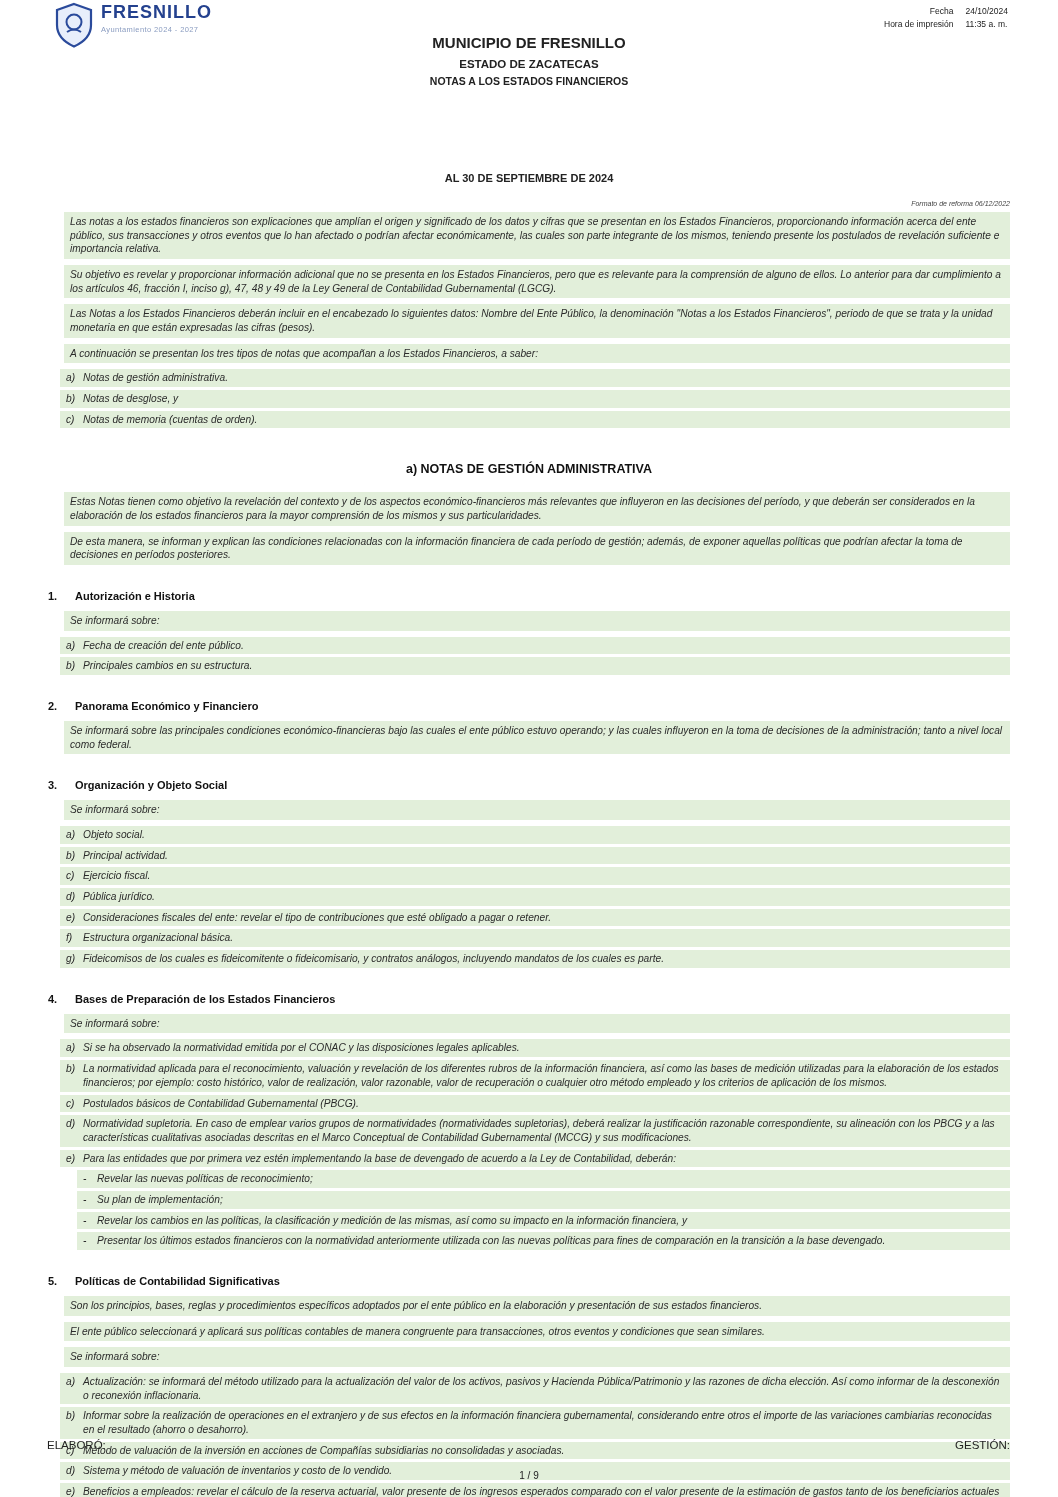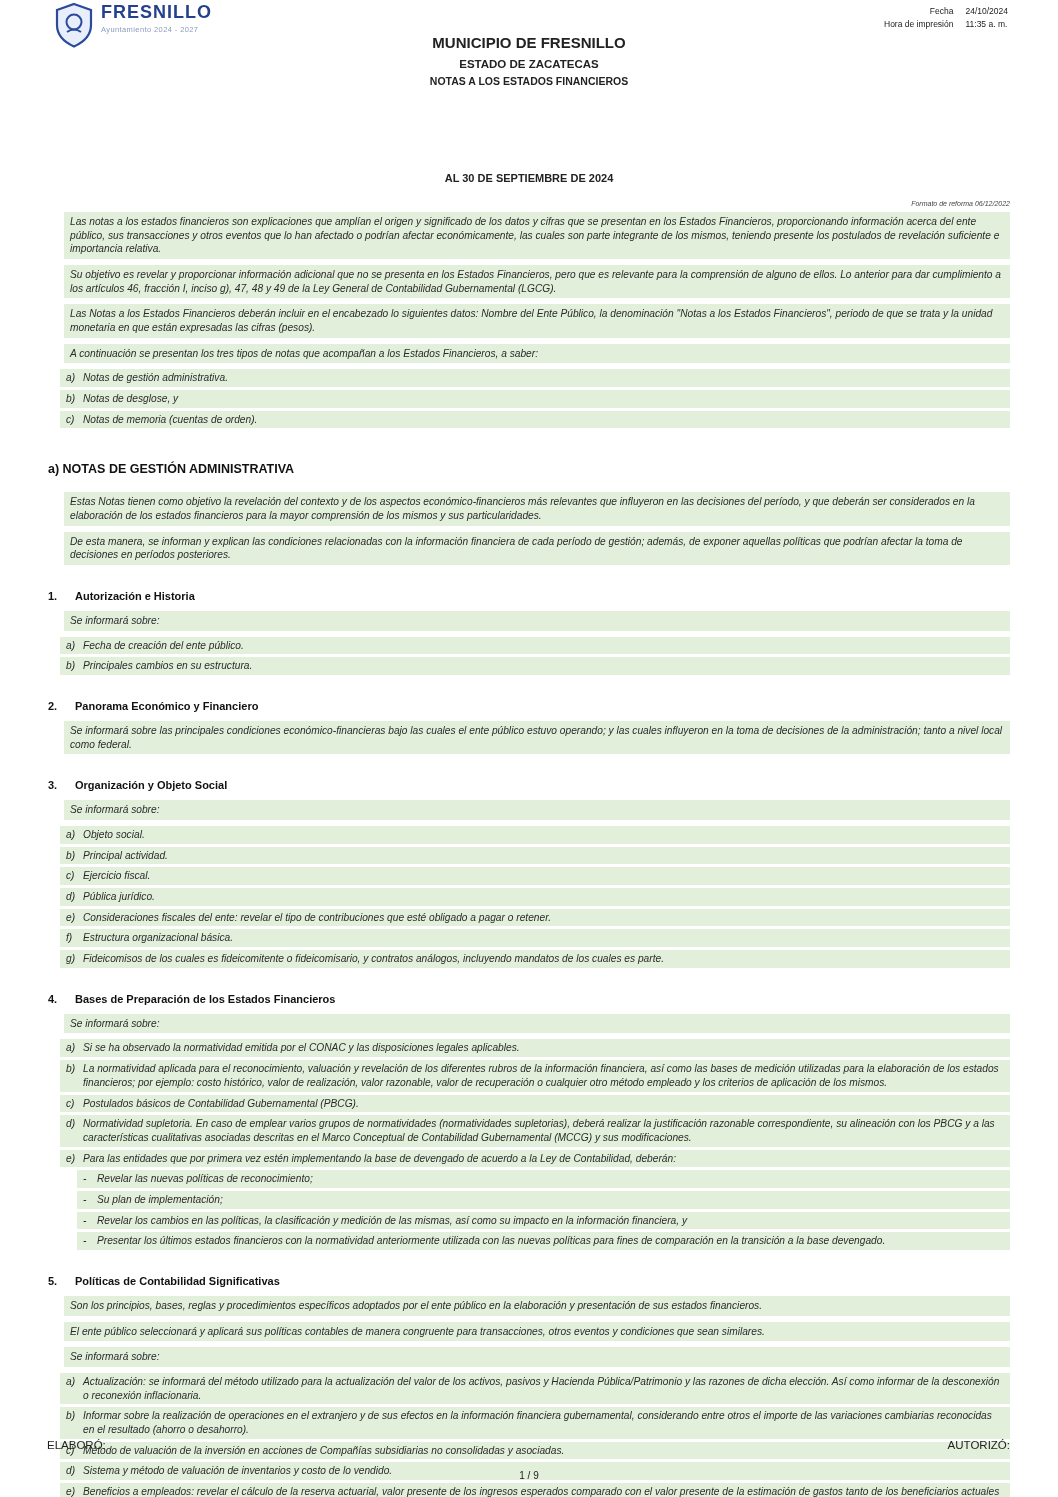--- a/index.html
+++ b/index.html
@@ -39,21 +39,21 @@
   .li{
     display:flex;background:#e2efda;font-style:italic;
     font-size:10.2px;line-height:1.34;
     padding:2px 6px;margin:0 0 3px 0;color:#2b2b2b;
   }
   .li .mk{flex:0 0 17px;}
   .li .tx{flex:1;}
   .li.sub{margin-left:17px;}
   .li.sub .mk{flex:0 0 14px;}
   
-  .center-head{font-weight:bold;font-size:12.5px;margin:34px 0 16px 0;color:#111;}
+  .center-head{text-align:center;font-weight:bold;font-size:12.5px;margin:34px 0 16px 0;color:#111;}
   .sec{margin-top:25px;}
   .sec-h{display:flex;font-weight:bold;font-size:11px;color:#111;margin-bottom:9px;}
   .sec-h .n{flex:0 0 27px;}
   
   .f-el{position:absolute;left:47px;bottom:46px;font-size:11.5px;}
   .f-au{position:absolute;right:48px;bottom:46px;font-size:11.5px;}
   .pageno{position:absolute;left:0;right:0;bottom:16px;text-align:center;font-size:10px;}
   .shield{display:block;}
 </style>
 </head>
@@ -253,15 +253,15 @@
         <div class="li">
           <span class="mk">e)</span>
           <span class="tx">Beneficios a empleados: revelar el cálculo de la reserva actuarial, valor presente de los ingresos esperados comparado con el valor presente de la estimación de gastos tanto de los beneficiarios actuales</span>
         </div>
       </div>
     </div>
 
   </div>
 
   <div class="f-el">ELABORÓ:</div>
-  <div class="f-au">AUTORIZÓ:</div>
+  <div class="f-au">GESTIÓN:</div>
   <div class="pageno">1 / 9</div>
 </div>
 
 </body></html>

